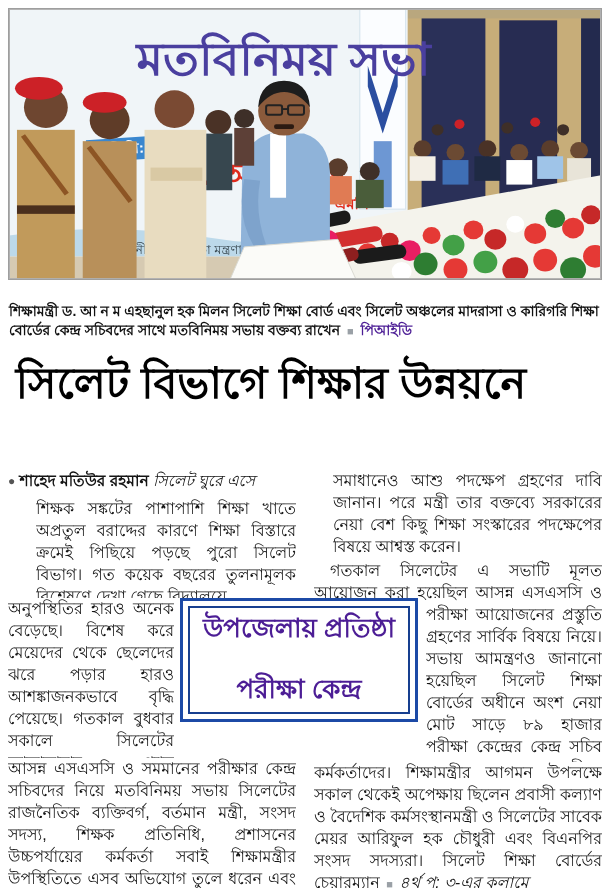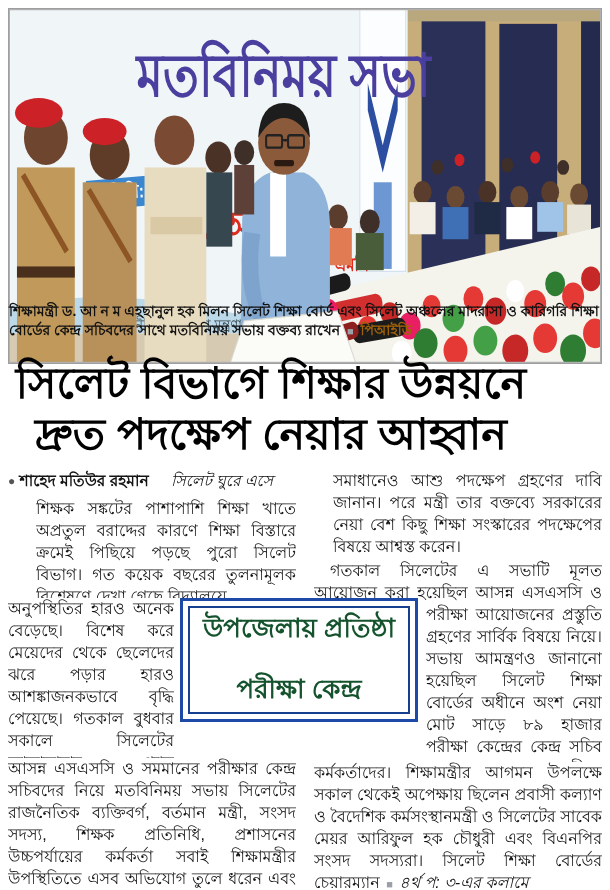--- a/index.html
+++ b/index.html
@@ -3,46 +3,46 @@
 <meta charset="utf-8">
 <style>
   html,body{margin:0;padding:0;}
   body{
     width:610px;height:890px;overflow:hidden;background:#ffffff;
     font-family:"Liberation Sans","DejaVu Sans",sans-serif;color:#111;
   }
   .page{position:relative;width:610px;height:890px;background:#fff;}
   
   .photo{
-    position:absolute;left:8px;top:8px;width:594px;height:356px;
+    position:absolute;left:8px;top:8px;width:594px;height:272px;
     border:1px solid #9e9e9e;box-sizing:border-box;overflow:hidden;background:#737373;
   }
   .photo svg{display:block;width:100%;height:100%;}
   
   .caption{
     position:absolute;left:9px;top:302px;width:594px;
     font-size:14px;line-height:1.34;font-weight:700;color:#111;text-align:left;
   }
   .caption .sq{color:#9aa0a6;font-size:11px;padding:0 3px;}
-  .caption .credit{font-weight:600;color:#a16207;}
+  .caption .credit{font-weight:600;color:#4c1d95;}
   
   .headline{
     position:absolute;left:0;top:358px;width:542px;margin:0;
     text-align:center;font-size:43px;line-height:1.18;font-weight:800;color:#000;
     letter-spacing:0;
   }
   
   .article{position:absolute;left:8px;top:470px;width:594px;height:418px;overflow:hidden;}
   .col{position:absolute;top:0;width:288px;height:418px;font-size:16px;line-height:22px;text-align:justify;color:#141414;}
   .col-left{left:0;}
   .col-right{left:306px;}
   .byline{height:28px;font-size:15.5px;text-align:left;white-space:nowrap;overflow:hidden;}
   .byline .dot{color:#555;font-size:12px;vertical-align:1px;}
   .byline .author{font-weight:700;}
-  .byline .note{font-style:italic;font-weight:400;margin-left:18px;}
+  .byline .note{font-style:italic;font-weight:400;}
   .seg{overflow:hidden;}
   .seg-a{height:100px;margin-left:28px;}
   .seg-b{height:160px;width:166px;}
   .seg-c{height:130px;}
   .seg-d{height:90px;margin-left:19px;}
   .seg-d2{height:44px;text-indent:16px;}
   .seg-e{min-height:158px;height:158px;width:176px;margin-left:112px;}
   .seg-f{height:126px;}
   .jump .sq{color:#9aa0a6;font-size:11px;padding:0 2px;}
   .jump b{font-style:italic;font-weight:400;}
@@ -50,21 +50,21 @@
   .hbox{
     position:absolute;left:172px;top:128px;width:238px;z-index:5;
     background:#ffffff;border:3px solid #1c4aa6;box-sizing:border-box;
   }
   .hbox-band{
     background:#1c4aa6;color:#ffffff;text-align:center;
     font-weight:800;font-size:18px;line-height:1.3;padding:5px 2px 7px 2px;
   }
   .hbox-inner{
     margin:5px;border:2px solid #173f8f;padding:5px 2px 7px 2px;
-    text-align:center;font-weight:800;font-size:26px;line-height:1.18;color:#14532d;
+    text-align:center;font-weight:800;font-size:26px;line-height:1.18;color:#4c1d95;
   }
 </style>
 </head>
 <body>
 
 <div class="page">
 
   <div class="photo">
     <svg viewBox="0 0 594 286" preserveAspectRatio="none">
 
@@ -188,21 +188,20 @@
   </div>
 
   <div class="caption">
     <span>শিক্ষামন্ত্রী ড. আ ন ম এহছানুল হক মিলন সিলেট শিক্ষা বোর্ড এবং সিলেট অঞ্চলের মাদরাসা ও কারিগরি শিক্ষা বোর্ডের কেন্দ্র সচিবদের সাথে মতবিনিময় সভায় বক্তব্য রাখেন</span>
     <span class="sq">■</span>
     <span class="credit">পিআইডি</span>
   </div>
 
   <h1 class="headline">
     <span>সিলেট বিভাগে শিক্ষার উন্নয়নে</span><br>
-    <span>দ্রুত পদক্ষেপ নেয়ার আহ্বান</span>
   </h1>
 
   <div class="article">
 
     <div class="col col-left">
       <div class="byline">
         <span class="dot">●</span>
         <span class="author">শাহেদ মতিউর রহমান</span>
         <span class="note">সিলেট ঘুরে এসে</span>
       </div>

